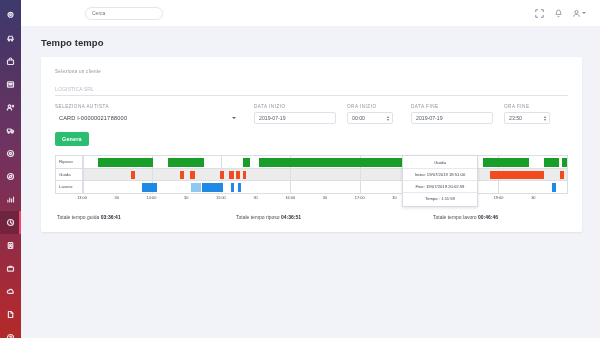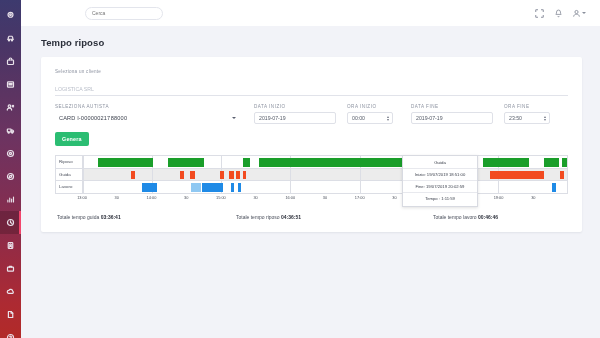--- a/index.html
+++ b/index.html
@@ -358,21 +358,21 @@
         <div class="ic-btn" style="width:14px;">
           <svg viewBox="0 0 12 12">
             <circle cx="6" cy="4" r="2.1" fill="none" stroke="#8a8f9c" stroke-width="1.2"></circle>
             <path d="M2.2 10.2c0-2 1.7-3.2 3.8-3.2s3.8 1.2 3.8 3.2" fill="none" stroke="#8a8f9c" stroke-width="1.2"></path>
           </svg>
           <span class="caret"></span>
         </div>
       </div>
     </div>
 
-    <div class="page-title">Tempo riposo</div>
+    <div class="page-title">Tempo tempo</div>
 
     <div class="card">
 
       
       <div class="client-row">
         <div class="field-label">Seleziona un cliente</div>
         <input class="underline-input" type="text" value="LOGISTICA SRL" style="">
       </div>
 
       

